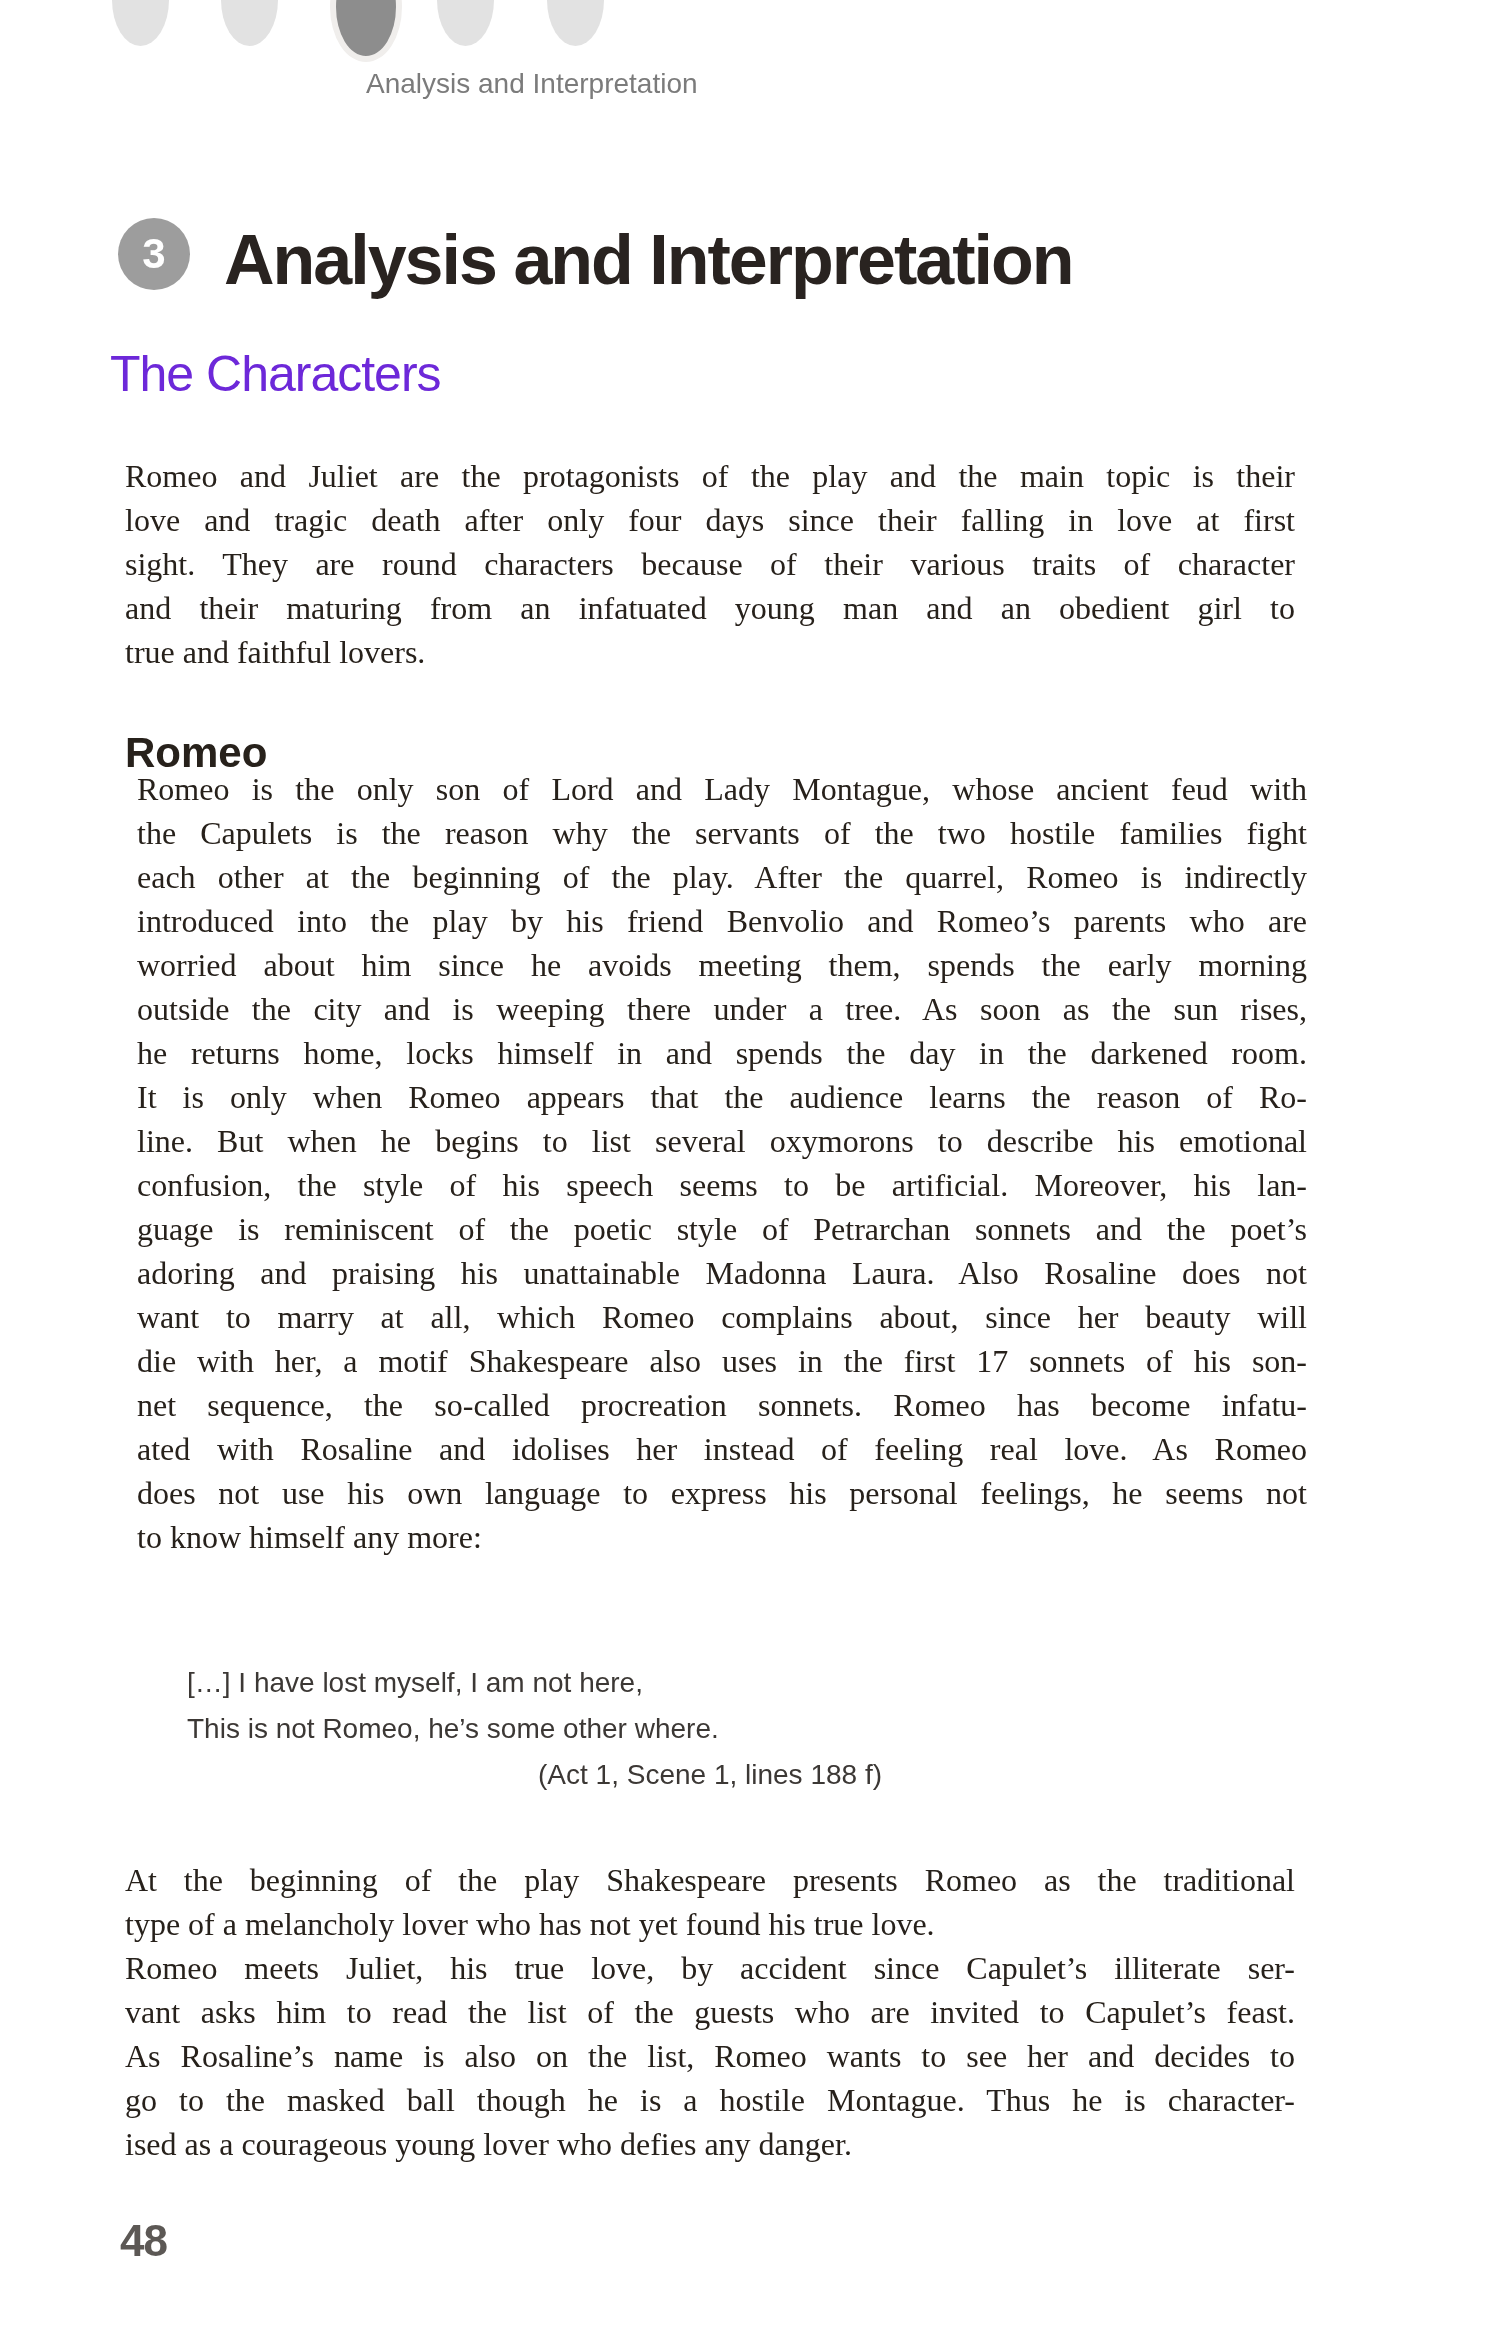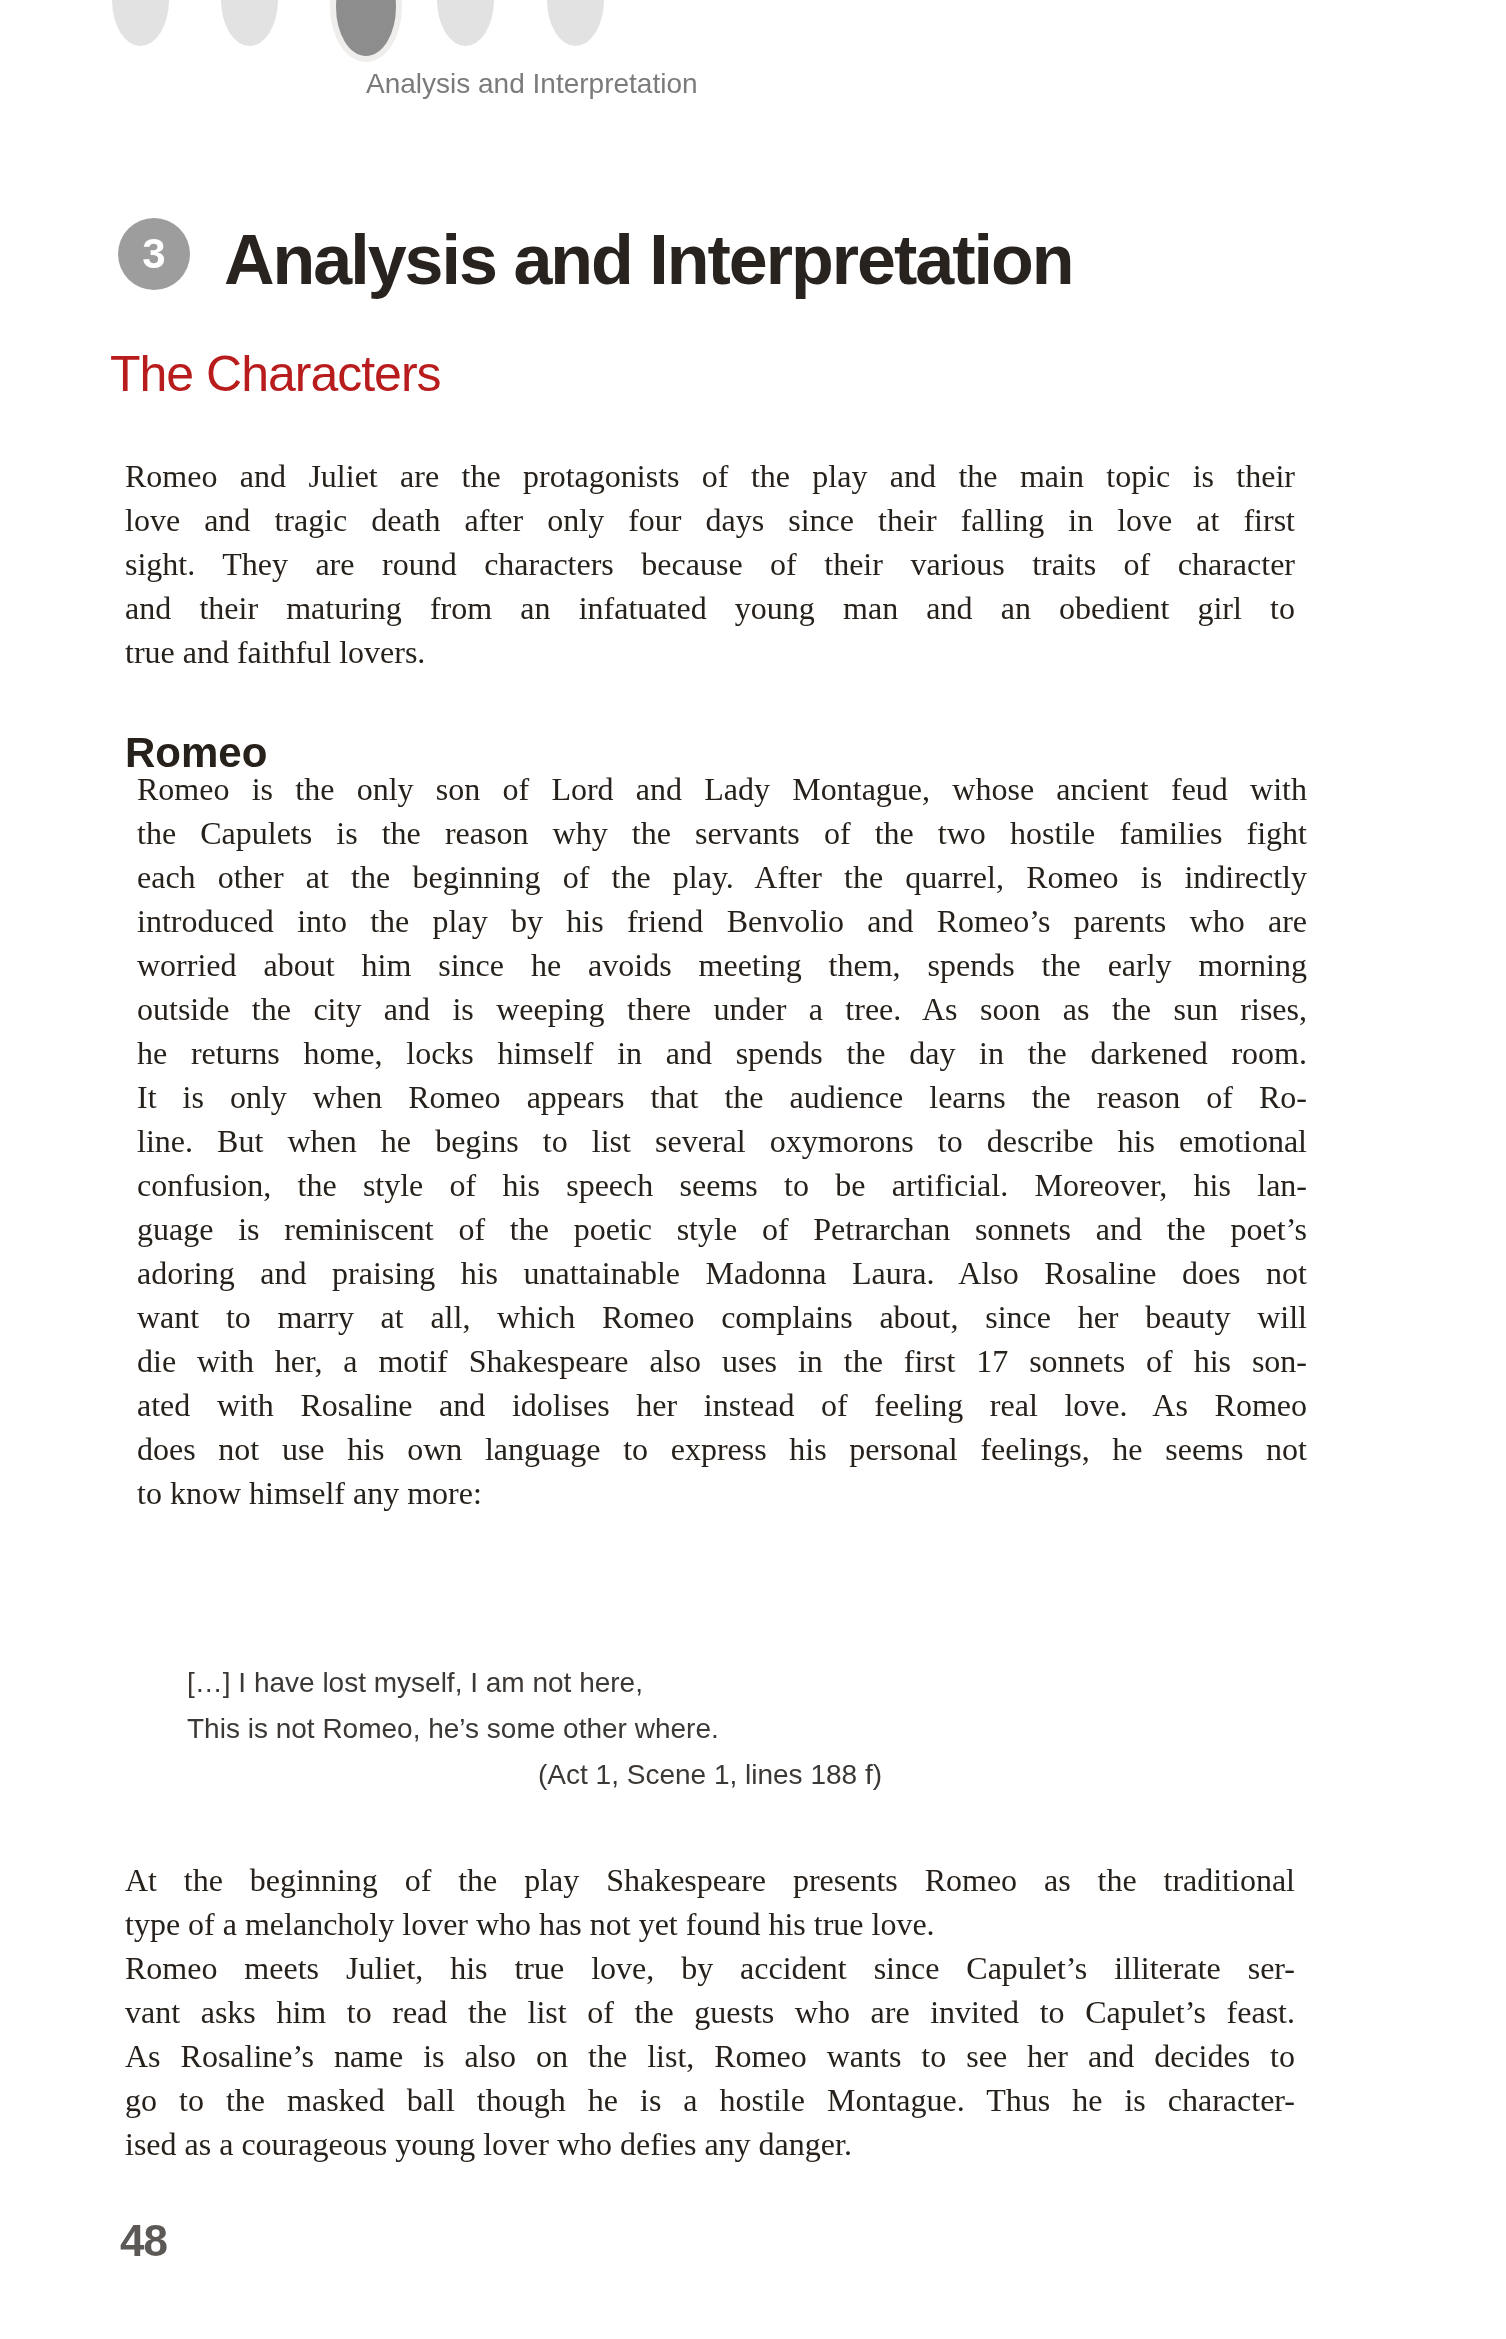--- a/index.html
+++ b/index.html
@@ -36,21 +36,21 @@
   }
   .chapter-title{
     position:absolute;left:224px;top:224px;
     font-family:"Liberation Sans",sans-serif;
     font-weight:bold;font-size:70px;line-height:72px;
     letter-spacing:-2px;color:#292320;white-space:nowrap;
   }
   .section-title{
     position:absolute;left:110px;top:346px;
     font-family:"Liberation Sans",sans-serif;
-    font-size:50px;line-height:56px;letter-spacing:-1px;color:#b91c1c;
+    font-size:50px;line-height:56px;letter-spacing:-1px;color:#6d28d9;
     white-space:nowrap;
   }
   
   .body-block{
     position:absolute;left:125px;width:1170px;
     font-size:32px;line-height:44px;color:#27211b;
   }
   .bline{text-align:justify;text-align-last:justify;}
   .bline-last{text-align-last:left;}
   #para-intro{top:454px;}
@@ -115,20 +115,21 @@
       <div class="bline">worried about him since he avoids meeting them, spends the early morning</div>
       <div class="bline">outside the city and is weeping there under a tree. As soon as the sun rises,</div>
       <div class="bline">he returns home, locks himself in and spends the day in the darkened room.</div>
       <div class="bline">It is only when Romeo appears that the audience learns the reason of Ro-</div>
       <div class="bline">line. But when he begins to list several oxymorons to describe his emotional</div>
       <div class="bline">confusion, the style of his speech seems to be artificial. Moreover, his lan-</div>
       <div class="bline">guage is reminiscent of the poetic style of Petrarchan sonnets and the poet’s</div>
       <div class="bline">adoring and praising his unattainable Madonna Laura. Also Rosaline does not</div>
       <div class="bline">want to marry at all, which Romeo complains about, since her beauty will</div>
       <div class="bline">die with her, a motif Shakespeare also uses in the first 17 sonnets of his son-</div>
+      <div class="bline">net sequence, the so-called procreation sonnets. Romeo has become infatu-</div>
       <div class="bline">ated with Rosaline and idolises her instead of feeling real love. As Romeo</div>
       <div class="bline">does not use his own language to express his personal feelings, he seems not</div>
       <div class="bline bline-last">to know himself any more:</div>
     </div>
 
   <div class="quote-block">
     <div>[…] I have lost myself, I am not here,</div>
     <div>This is not Romeo, he’s some other where.</div>
     <div class="quote-citation">(Act 1, Scene 1, lines 188 f)</div>
   </div>

